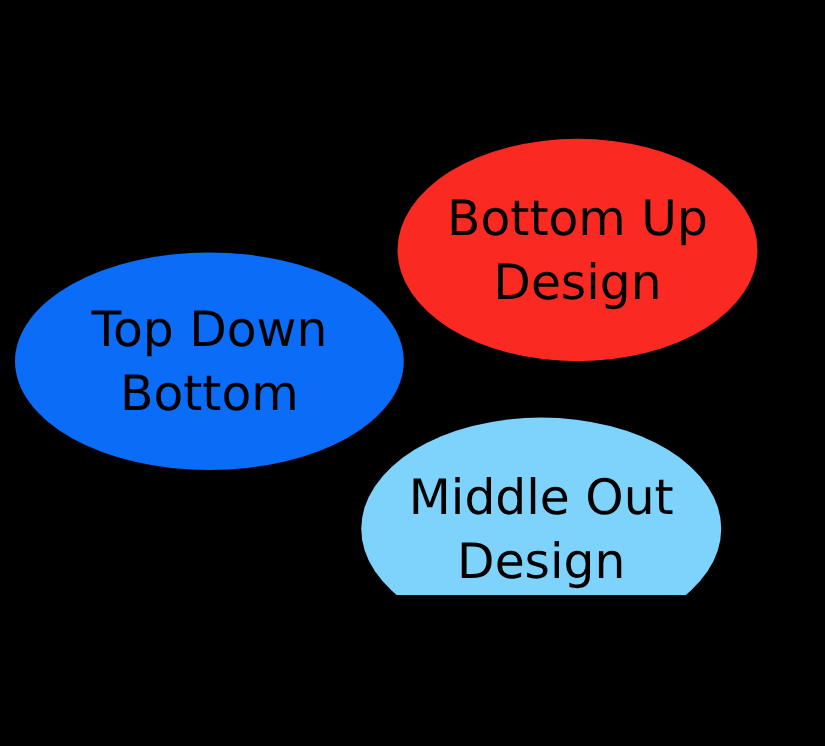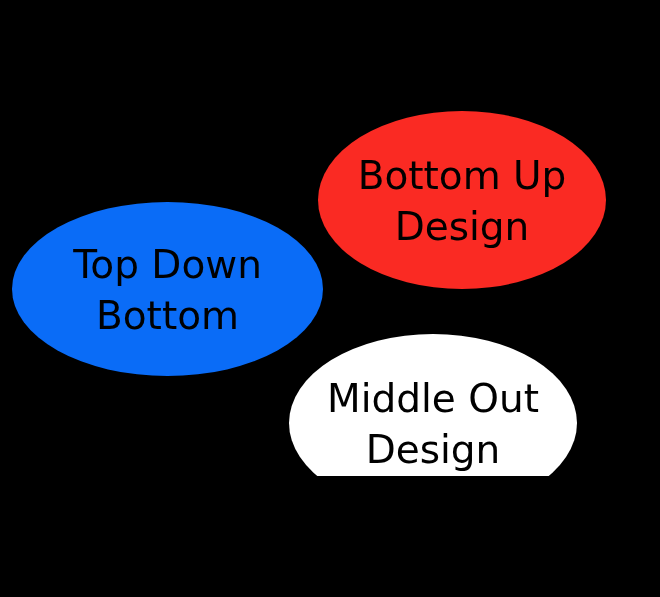--- a/index.html
+++ b/index.html
@@ -66,21 +66,21 @@
 </head>
 <body style="background: rgb(0, 0, 0);">
 
 <div id="canvas" style="background: rgb(0, 0, 0);">
 
   <div class="ellipse" id="ellipse-bottom-up" style="background: rgb(250, 42, 35);">
     <span class="ellipse-label" style="color: rgb(0, 0, 0);">Bottom Up
 Design</span>
   </div>
 
-  <div class="ellipse" id="ellipse-middle-out" style="background: #ffffff;">
+  <div class="ellipse" id="ellipse-middle-out" style="background: #7dd3fc;">
     <span class="ellipse-label" style="color: rgb(0, 0, 0);">Middle Out
 Design</span>
   </div>
 
   <div class="ellipse" id="ellipse-top-down" style="background: rgb(10, 108, 247);">
     <span class="ellipse-label" style="color: rgb(0, 0, 0);">Top Down
 Bottom</span>
   </div>
 
 </div>

